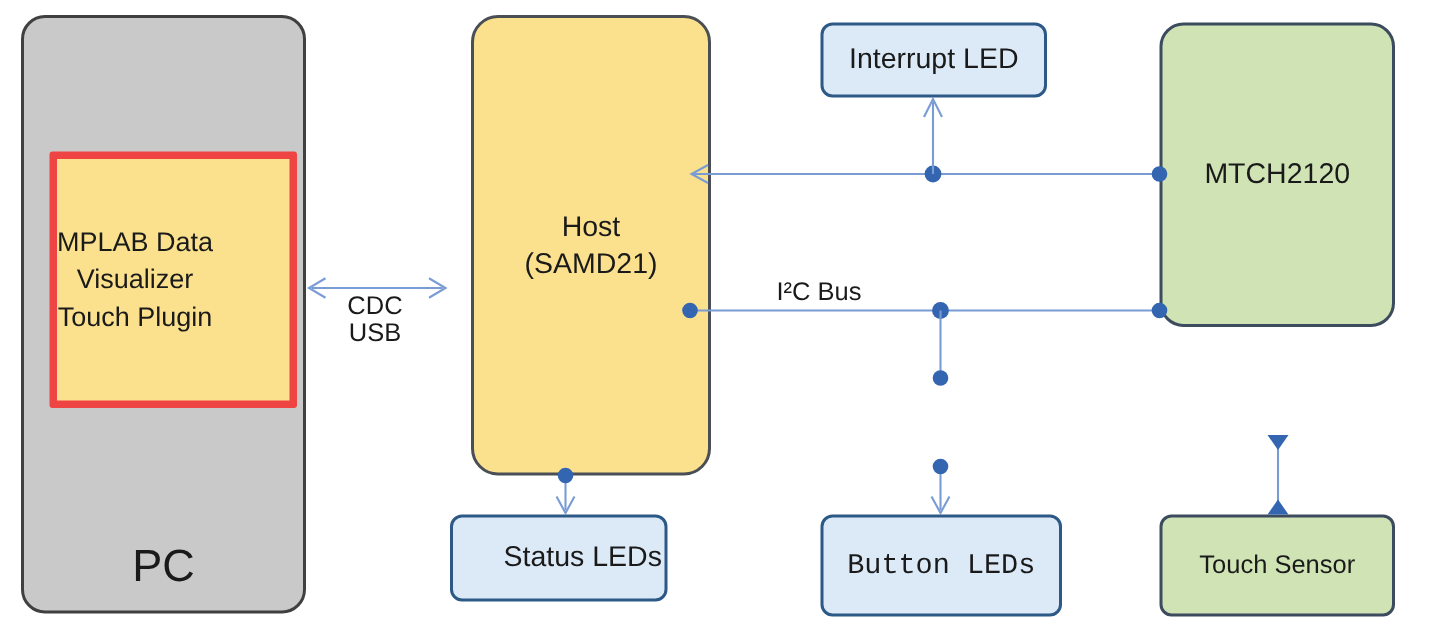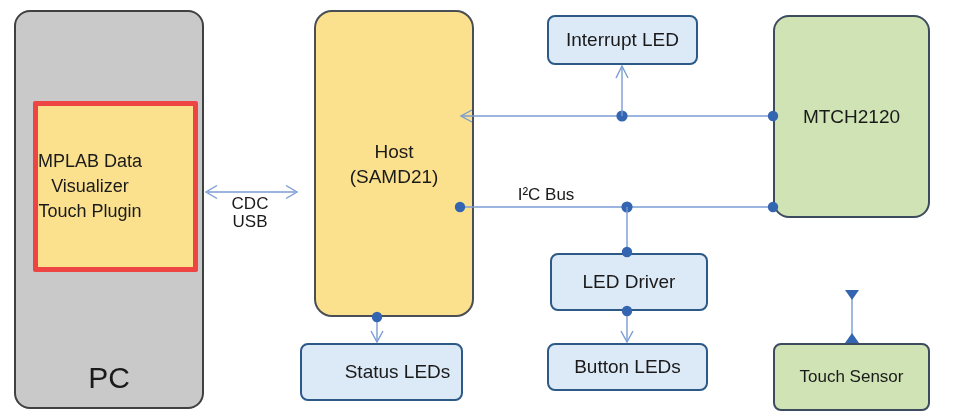--- a/index.html
+++ b/index.html
@@ -68,40 +68,41 @@
     font-size:19px;
   }
   .box-mtch2120{
     left:773px;top:15px;width:157px;height:203px;
     background:var(--box-green);
     border:2px solid var(--border-slate);
     border-radius:16px;
     font-size:19px;
   }
   .box-status-leds{
-    left:300px;top:343px;width:163px;height:58px;
+    left:300px;top:343px;width:145px;height:58px;
     background:var(--box-blue);
     border:2px solid var(--border-blue);
     border-radius:8px;
     font-size:19px;
     padding-left:32px;
   }
   .box-led-driver{
     left:550px;top:253px;width:158px;height:58px;
     background:var(--box-blue);
     border:2px solid var(--border-blue);
     border-radius:8px;
     font-size:19px;
   }
   .box-button-leds{
-    left:547px;top:343px;width:161px;height:48px;
-    background:var(--box-blue);
-    border:2px solid var(--border-blue);
-    border-radius:8px;
-    font-size:19px;
+    left:547px;top:343px;width:161px;height:68px;
+    background:var(--box-blue);
+    border:2px solid var(--border-blue);
+    border-radius:8px;
+    font-size:19px;
+    font-family:Liberation Mono, monospace;
   }
   .box-touch-sensor{
     left:773px;top:343px;width:157px;height:68px;
     background:var(--box-green);
     border:2px solid var(--border-slate);
     border-radius:8px;
     font-size:17px;
   }
   .wires{
     position:absolute;left:0;top:0;width:954px;height:418px;
@@ -151,23 +152,20 @@
   </div>
 
   <div class="box box-mtch2120">
     <span>MTCH2120</span>
   </div>
 
   <div class="box box-status-leds">
     <span>Status LEDs</span>
   </div>
 
-  <div class="box box-led-driver">
-    <span>LED Driver</span>
-  </div>
 
   <div class="box box-button-leds">
     <span>Button LEDs</span>
   </div>
 
   <div class="box box-touch-sensor">
     <span>Touch Sensor</span>
   </div>
 
   <svg class="wires" viewBox="0 0 954 418">

